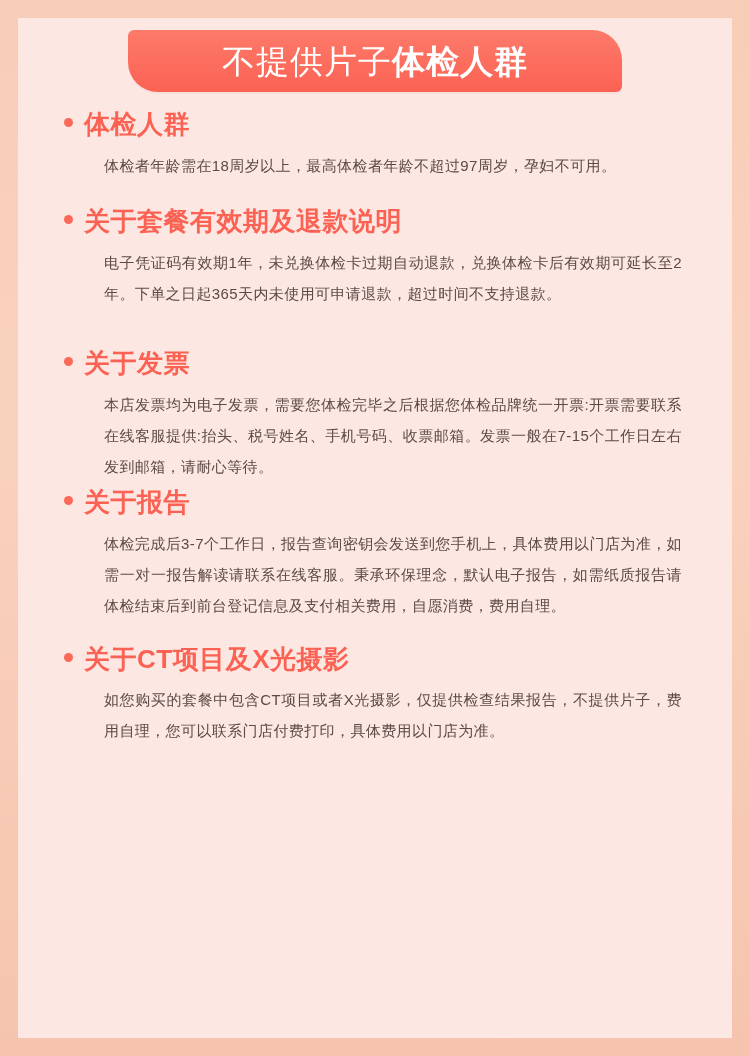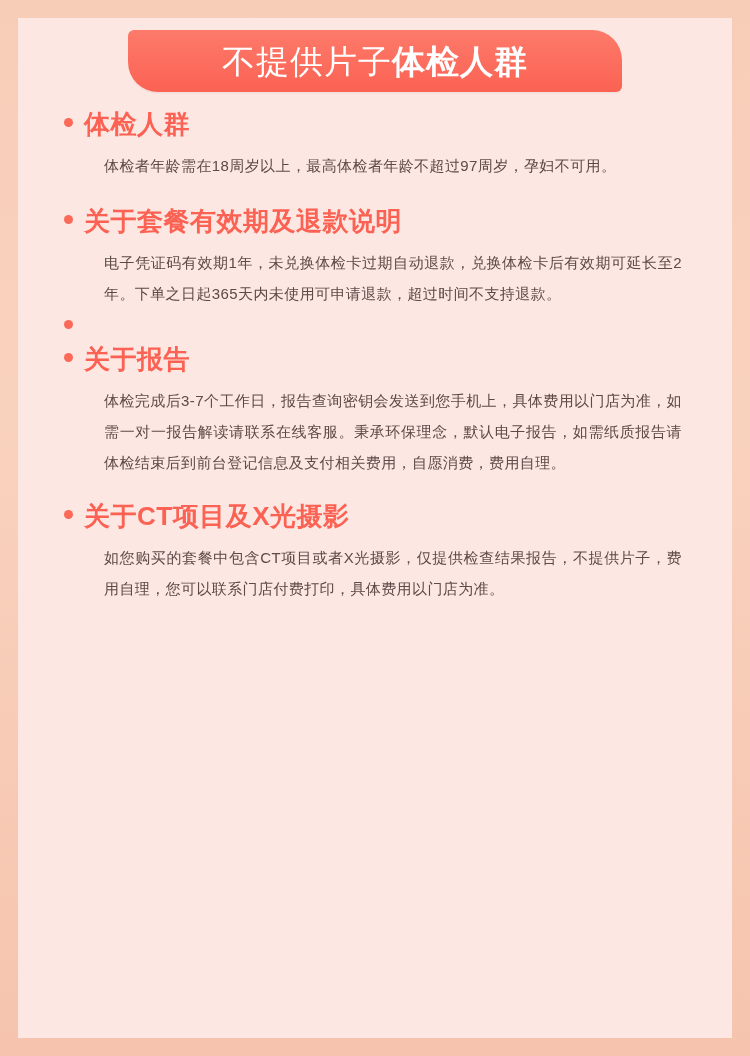--- a/index.html
+++ b/index.html
@@ -96,21 +96,21 @@
   .sec-body {
     color: #5c4a46;
     font-size: 15px;
     line-height: 31px;
     text-align: justify;
     padding-left: 40px;
     padding-right: 4px;
     letter-spacing: 0.4px;
   }
   .s-gap-1 { margin-bottom: 26px; }
-  .s-gap-2 { margin-bottom: 17px; }
+  .s-gap-2 { margin-bottom: 40px; }
   .s-gap-3 { margin-bottom: 6px; }
   .s-gap-4 { margin-bottom: 24px; }
 </style>
 </head>
 <body>
 
 <div class="page">
   <div class="card">
 
     <div class="banner-wrap">
@@ -134,21 +134,23 @@
         <div class="sec-head">
           <span class="dot"></span>
           <span class="sec-title">关于套餐有效期及退款说明</span>
         </div>
         <div class="sec-body">电子凭证码有效期1年，未兑换体检卡过期自动退款，兑换体检卡后有效期可延长至2年。下单之日起365天内未使用可申请退款，超过时间不支持退款。</div>
       </div>
 
       <div class="section s-gap-3">
         <div class="sec-head">
           <span class="dot"></span>
+          <span class="sec-title">关于发票</span>
         </div>
+        <div class="sec-body">本店发票均为电子发票，需要您体检完毕之后根据您体检品牌统一开票:开票需要联系在线客服提供:抬头、税号姓名、手机号码、收票邮箱。发票一般在7-15个工作日左右发到邮箱，请耐心等待。</div>
       </div>
 
       <div class="section s-gap-4">
         <div class="sec-head">
           <span class="dot"></span>
           <span class="sec-title">关于报告</span>
         </div>
         <div class="sec-body">体检完成后3-7个工作日，报告查询密钥会发送到您手机上，具体费用以门店为准，如需一对一报告解读请联系在线客服。秉承环保理念，默认电子报告，如需纸质报告请体检结束后到前台登记信息及支付相关费用，自愿消费，费用自理。</div>
       </div>
 

